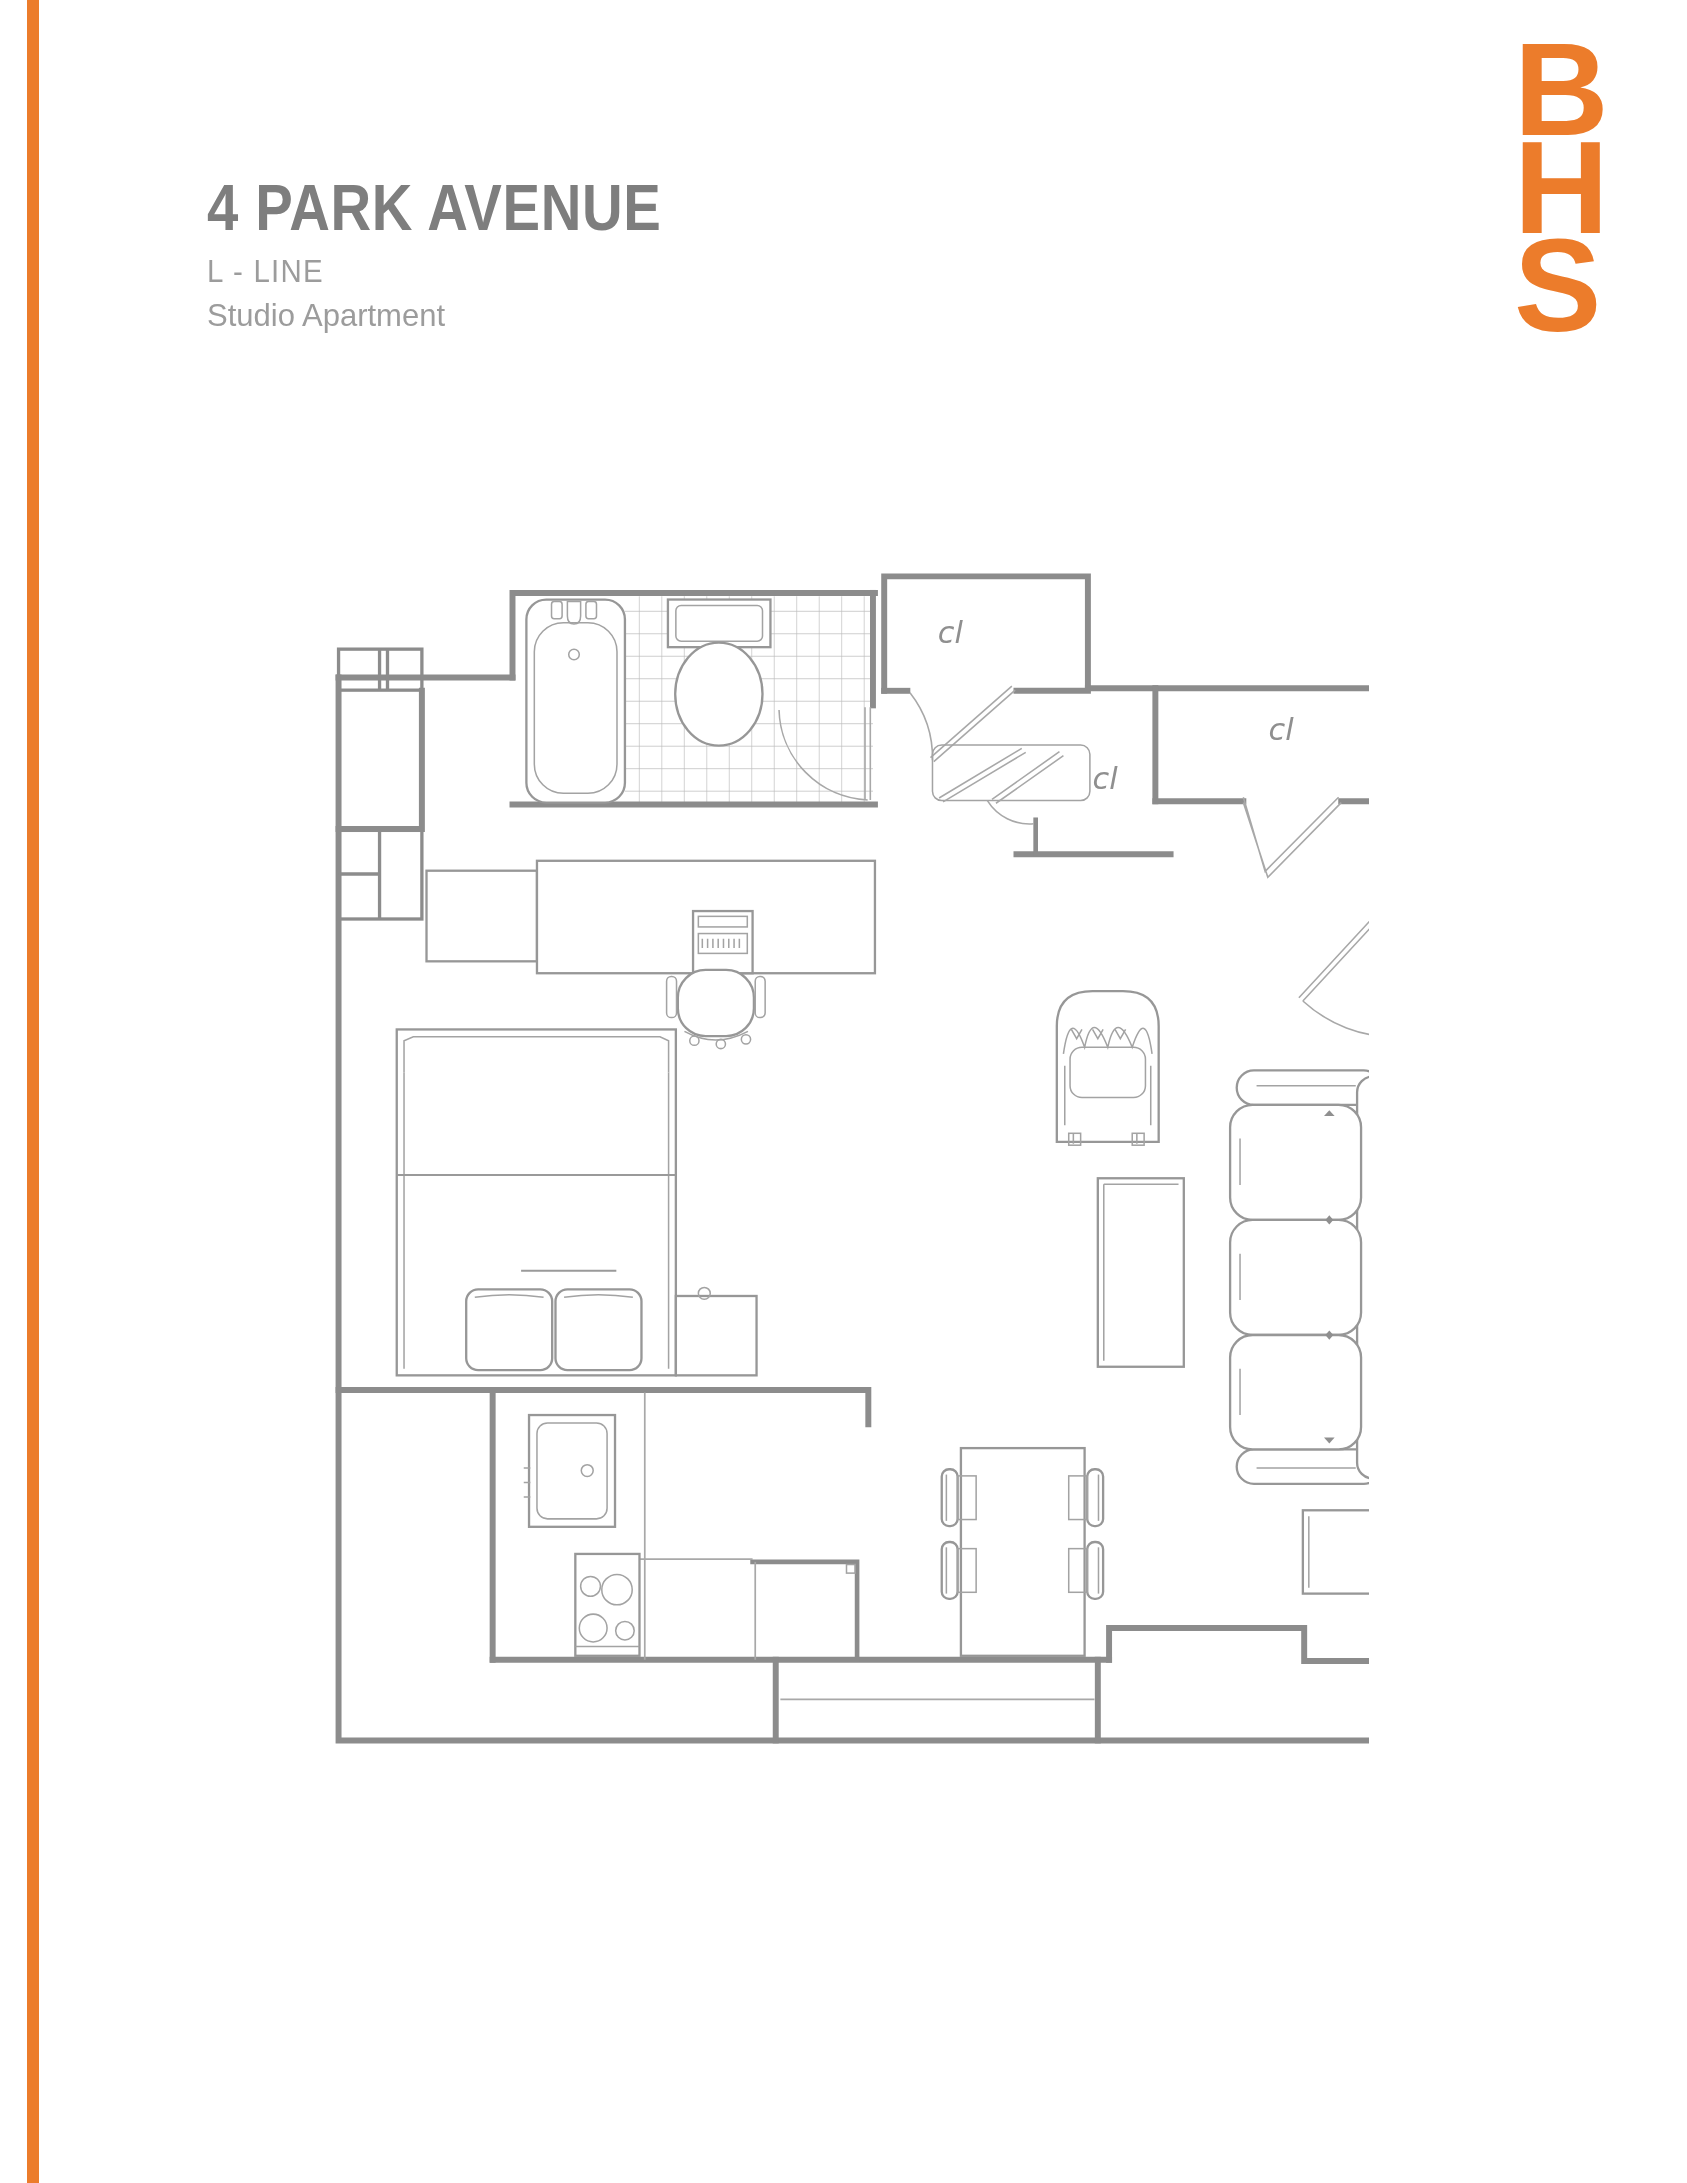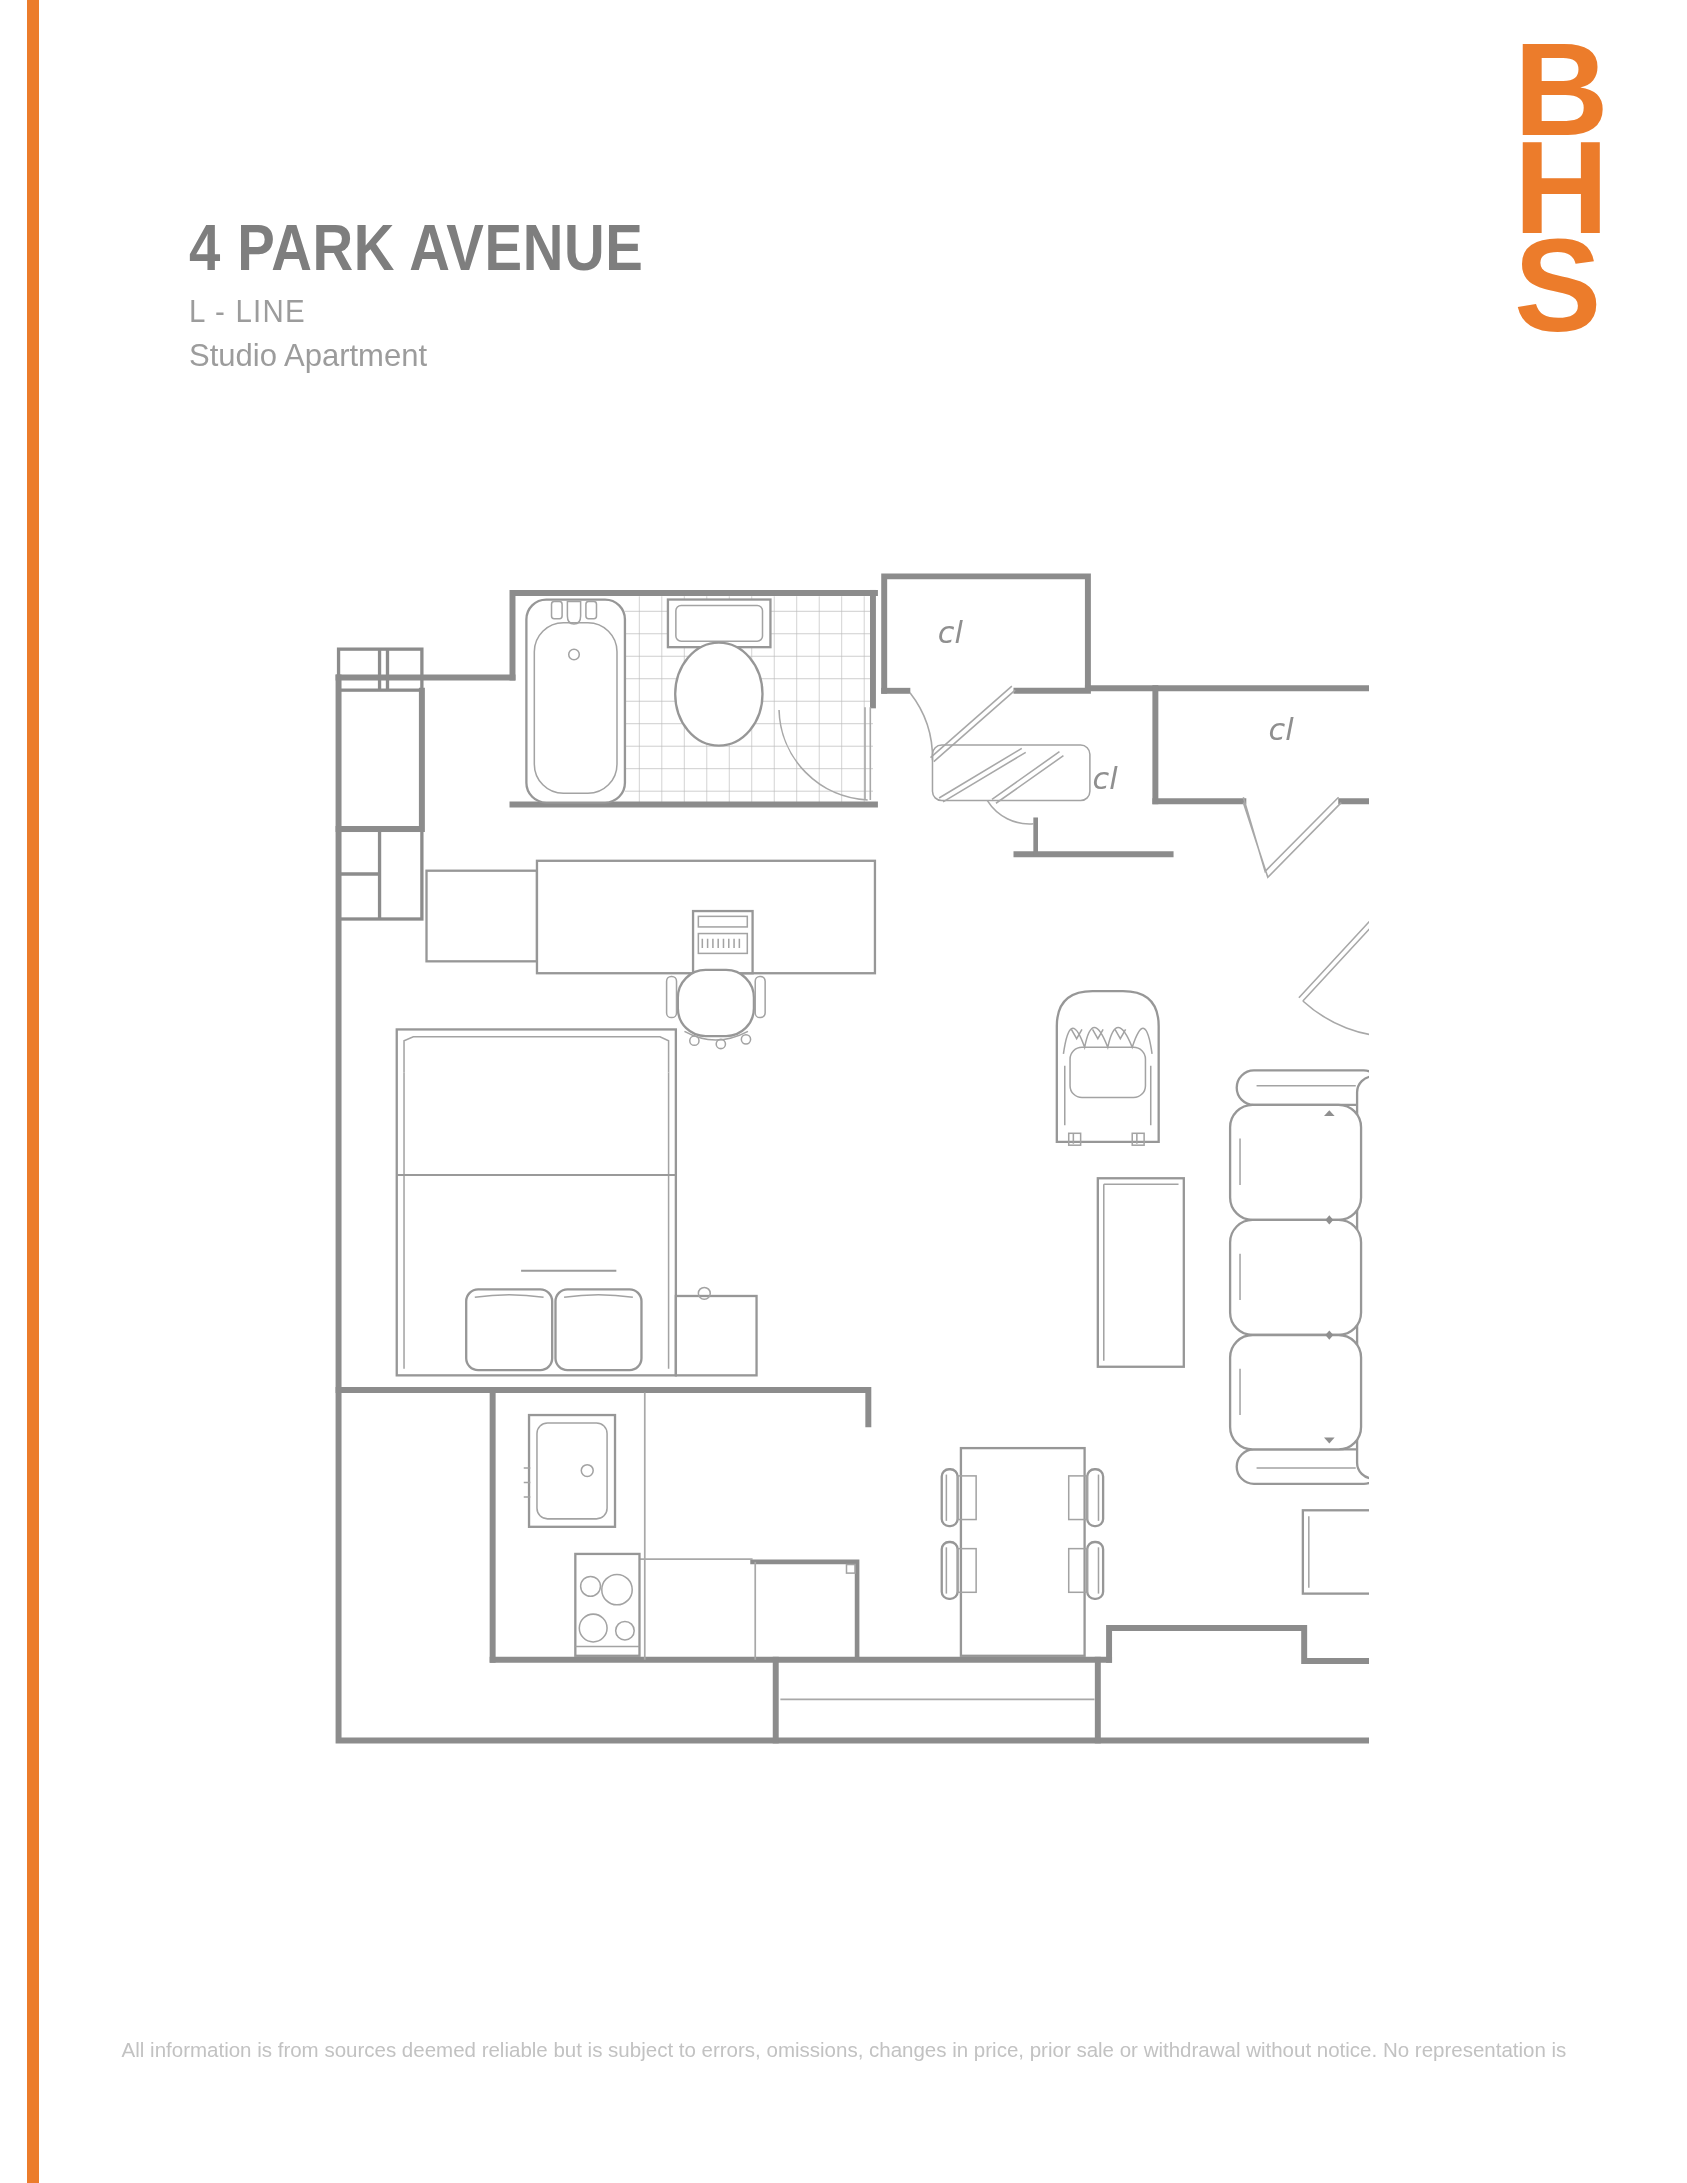--- a/index.html
+++ b/index.html
@@ -1,19 +1,19 @@
 <!DOCTYPE html>
 <html style="font-size:10.6px"><head>
 <meta charset="utf-8">
 <style>
   html,body{margin:0;padding:0;background:#fff;}
   #page{position:relative;width:1687px;height:2183px;background:#ffffff;overflow:hidden;
         font-family:"Liberation Sans",sans-serif;}
   #accent-bar{position:absolute;left:26.5px;top:0;width:12px;height:2183px;}
-  #title-block{position:absolute;left:189px;top:171px;margin-top:40px;}
+  #title-block{position:absolute;left:207px;top:171px;}
   #main-title{font-size:64px;font-weight:bold;color:#7e7e7e;letter-spacing:0.7px;
       display:inline-block;transform:scaleX(.88);transform-origin:left top;white-space:nowrap;}
   #sub1{font-size:31px;color:#9c9c9c;margin-top:9.3px;letter-spacing:1.3px;
       display:inline-block;transform:scaleX(.95);transform-origin:left top;}
   #sub2{font-size:32px;color:#9c9c9c;margin-top:6.6px;
       display:inline-block;transform:scaleX(.97);transform-origin:left top;}
   #logo{position:absolute;left:1514px;top:41px;text-align:left;line-height:98px;
       font-size:131px;font-weight:bold;letter-spacing:0;}
   #logo div{height:98px;}
   #plan{position:absolute;left:324px;top:543px;width:1045px;height:1211px;}
@@ -249,17 +249,16 @@
           <rect x="1126" y="1520" width="28" height="66" class="fix2"></rect>
       </g>
     </g>
 
     <text x="928" y="150" class="cl-label">cl</text>
     <text x="1162" y="372" class="cl-label">cl</text>
     <text x="1428" y="298" class="cl-label">cl</text>
   </svg>
 
   <div id="footer">
-    <div>All information is from sources deemed reliable but is subject to errors, omissions, changes in price, prior sale or withdrawal without notice. No representation is</div>
   </div>
 
 </div>
 
 
 </body></html>

